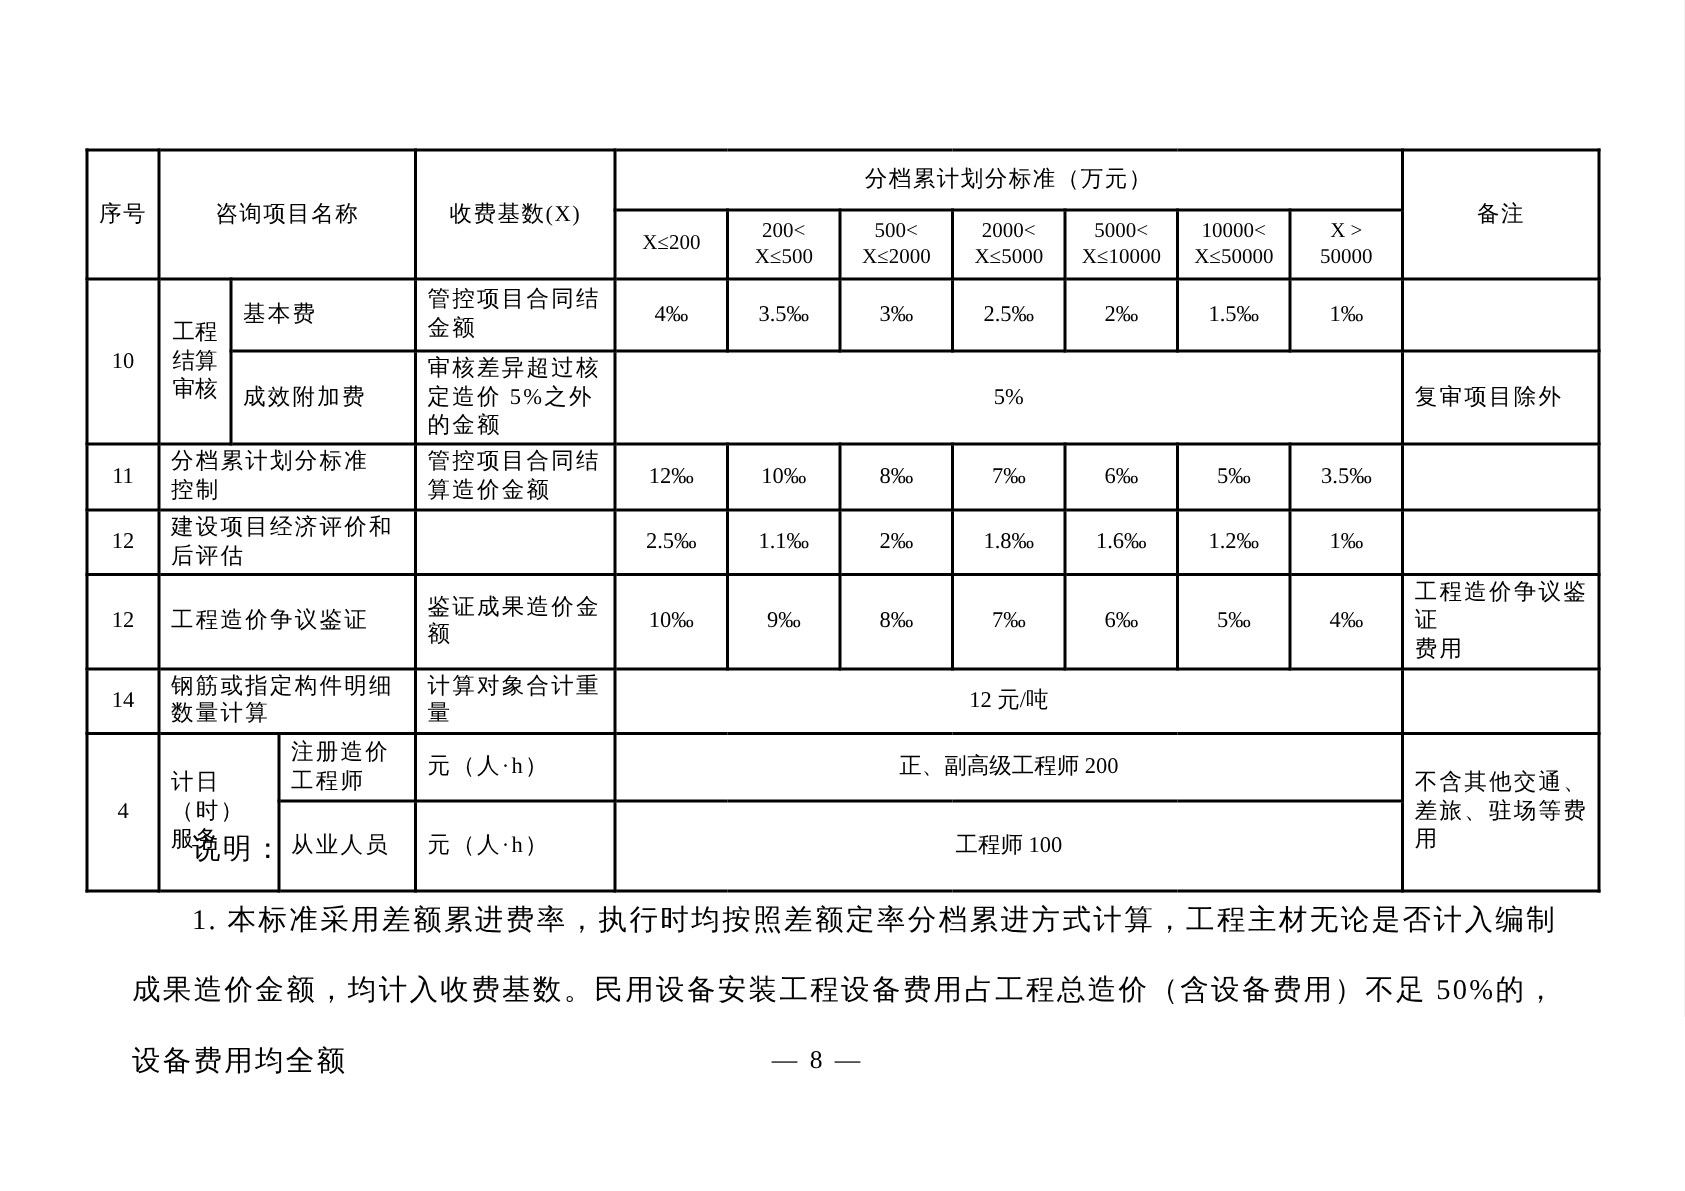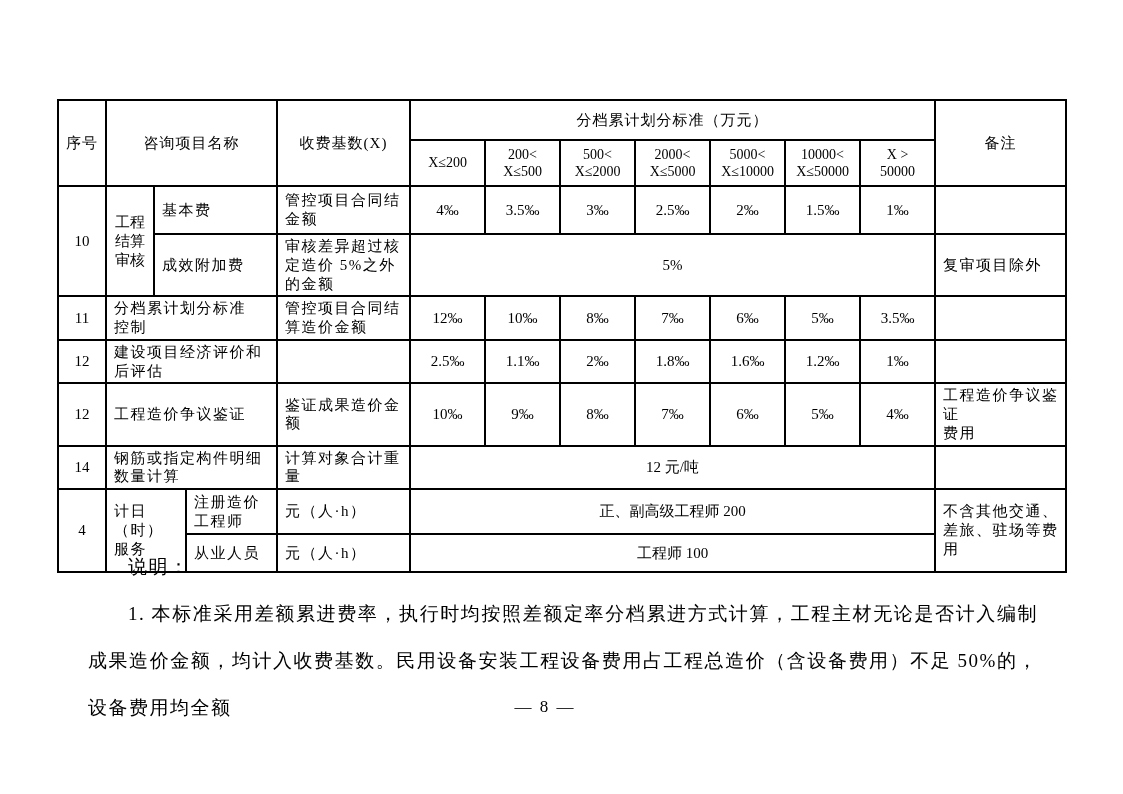--- a/index.html
+++ b/index.html
@@ -202,21 +202,21 @@
 服务</td>
       <td class="l">注册造价
 工程师</td>
       <td class="l">元（人·h）</td>
       <td colspan="7">正、副高级工程师 200</td>
       <td rowspan="2" class="l">不含其他交通、
 差旅、驻场等费
 用</td>
     </tr>
 
-    <tr style="height:38px">
+    <tr style="height:60px">
       <td class="l">从业人员</td>
       <td class="l">元（人·h）</td>
       <td colspan="7">工程师 100</td>
     </tr>
   </tbody>
     </table>
 
   <div class="notes">
     <div class="heading">说明：</div>
     <p>1. 本标准采用差额累进费率，执行时均按照差额定率分档累进方式计算，工程主材无论是否计入编制成果造价金额，均计入收费基数。民用设备安装工程设备费用占工程总造价（含设备费用）不足 50%的，设备费用均全额</p>

